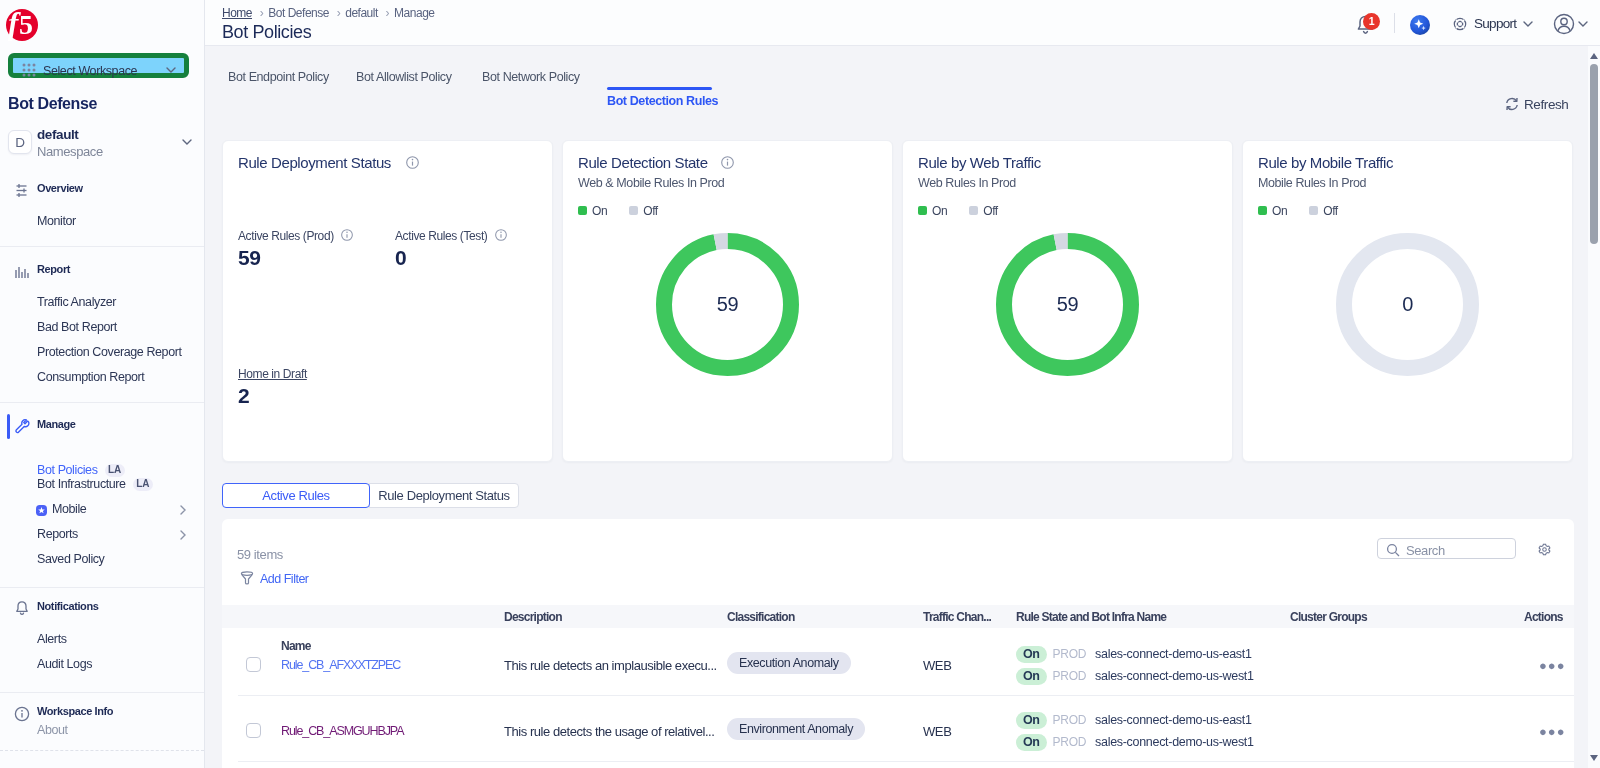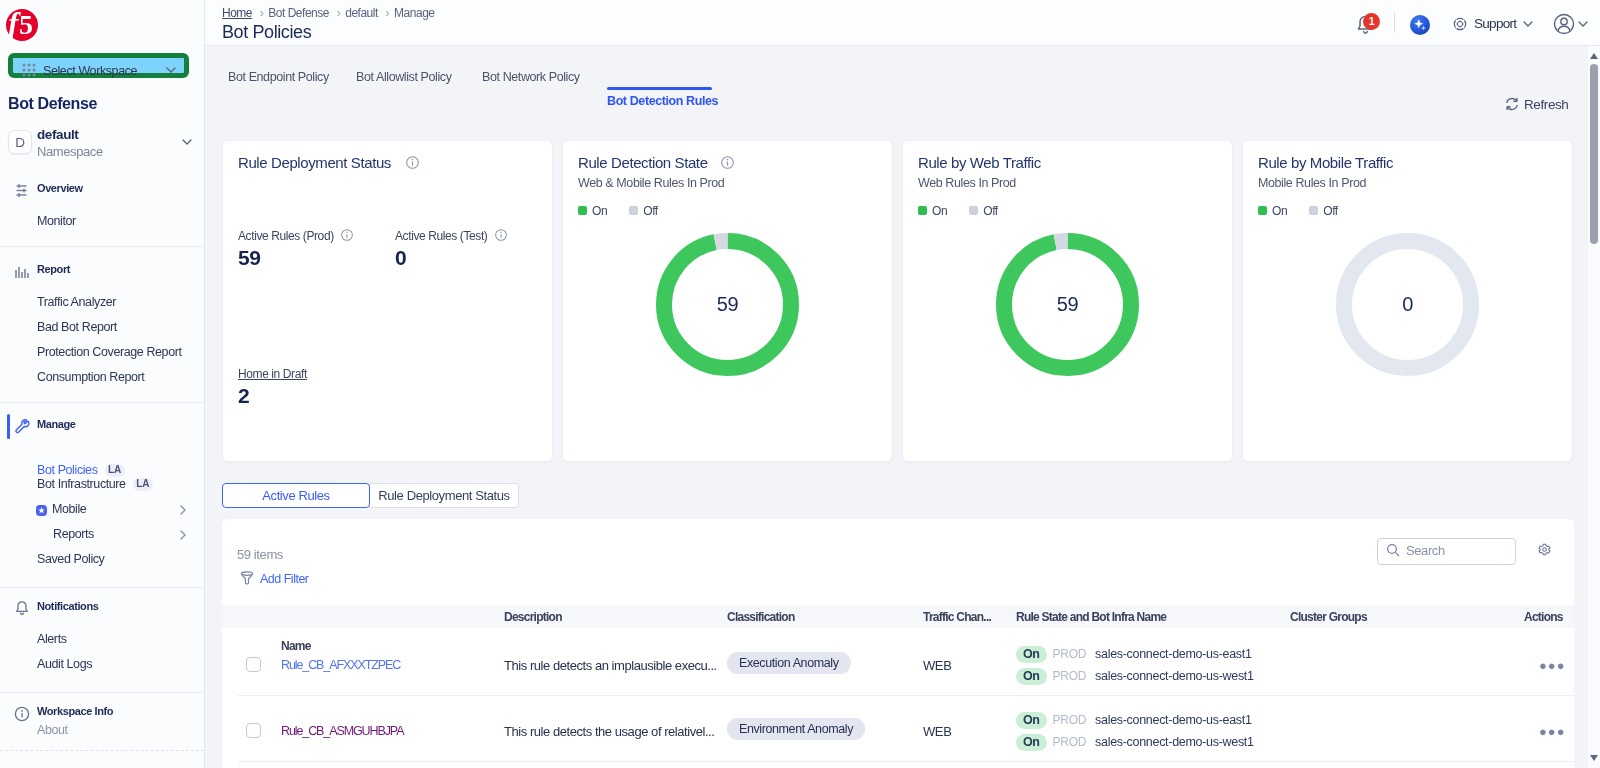--- a/index.html
+++ b/index.html
@@ -112,21 +112,21 @@
   <div class="abs" style="left:36px;top:502px;width:11px;height:11px;">
     <svg width="11" height="11" viewBox="0 0 24 24">
         <rect x="0" y="0" width="24" height="24" rx="8" fill="#4b61f6"></rect>
         <path d="M12 4.5 L13.9 9.6 L19.2 9.8 L15 13 L16.5 18.2 L12 15.2 L7.5 18.2 L9 13 L4.8 9.8 L10.1 9.6 Z" fill="#fff"></path>
       </svg>
   </div>
   <div class="sec-item" style="left:52px;top:502px;">Mobile</div>
   <svg class="abs" style="left:180px;top:505px;" width="7" height="10" viewBox="0 0 7 10">
       <path d="M1 1 L5 5 L1 9" stroke="#8b93a8" stroke-width="1.4" fill="none" stroke-linecap="round"></path>
     </svg>
-  <div class="sec-item" style="top:527px;margin-left:16px;">Reports</div>
+  <div class="sec-item" style="top:527px;">Reports</div>
   <svg class="abs" style="left:180px;top:530px;" width="7" height="10" viewBox="0 0 7 10">
       <path d="M1 1 L5 5 L1 9" stroke="#8b93a8" stroke-width="1.4" fill="none" stroke-linecap="round"></path>
     </svg>
   <div class="sec-item" style="top:552px;">Saved Policy</div>
   <div class="sb-divider" style="top:587px;"></div>
 
   <svg class="sec-icon" style="top:600px;" width="16" height="16" viewBox="0 0 16 16">
     <path d="M8 1.8 C5.6 1.8 4 3.6 4 6 L4 9 L2.8 11.3 L13.2 11.3 L12 9 L12 6 C12 3.6 10.4 1.8 8 1.8 Z" fill="none" stroke="#6a7390" stroke-width="1.3" stroke-linejoin="round"></path>
     <path d="M6.5 13.2 C6.8 14 7.3 14.4 8 14.4 C8.7 14.4 9.2 14 9.5 13.2" fill="none" stroke="#6a7390" stroke-width="1.3" stroke-linecap="round"></path>
   </svg>
@@ -277,21 +277,21 @@
 <div class="abs" style="left:369px;top:483px;width:150px;height:25px;background:#fff;border:1px solid #dcdfe8;border-radius:0 4px 4px 0;text-align:center;line-height:23px;font-size:13px;color:#333f5c;">Rule Deployment Status</div>
 
 <div id="panel">
   <div class="abs" style="left:15px;top:28px;font-size:13px;color:#8a92a6;">59 items</div>
   <svg class="abs" style="left:18px;top:52px;" width="14" height="14" viewBox="0 0 14 14">
     <ellipse cx="7" cy="2.6" rx="5.6" ry="1.7" fill="none" stroke="#7b85a0" stroke-width="1.2"></ellipse>
     <path d="M1.6 3.4 L5.5 8 L5.5 12 C5.5 13.2 8.5 13.2 8.5 12 L8.5 8 L12.4 3.4" fill="none" stroke="#7b85a0" stroke-width="1.2" stroke-linejoin="round"></path>
   </svg>
   <div class="abs" style="left:38px;top:53px;font-size:12.5px;letter-spacing:-0.5px;color:#4166f5;">Add Filter</div>
 
-  <div class="abs" style="left:1155px;top:19px;width:139px;height:27px;background:#fff;border:1px solid #ced2dd;border-radius:4px;">
+  <div class="abs" style="left:1155px;top:19px;width:139px;height:21px;background:#fff;border:1px solid #ced2dd;border-radius:4px;">
     <svg class="abs" style="left:8px;top:4px;" width="14" height="14" viewBox="0 0 14 14">
         <circle cx="6" cy="6" r="4.4" fill="none" stroke="#7b84a0" stroke-width="1.3"></circle>
         <line x1="9.4" y1="9.4" x2="13" y2="13" stroke="#7b84a0" stroke-width="1.3"></line>
       </svg>
     <div class="abs" style="left:28px;top:4px;font-size:13px;color:#8a92a6;">Search</div>
   </div>
   <svg class="abs" style="left:1316px;top:24px;" width="13" height="13" viewBox="0 0 16 16">
     <path d="M6.6 1.4 L9.4 1.4 L9.9 3.3 A5 5 0 0 1 11.4 4.2 L13.3 3.7 L14.7 6.1 L13.3 7.4 A5 5 0 0 1 13.3 8.6 L14.7 9.9 L13.3 12.3 L11.4 11.8 A5 5 0 0 1 9.9 12.7 L9.4 14.6 L6.6 14.6 L6.1 12.7 A5 5 0 0 1 4.6 11.8 L2.7 12.3 L1.3 9.9 L2.7 8.6 A5 5 0 0 1 2.7 7.4 L1.3 6.1 L2.7 3.7 L4.6 4.2 A5 5 0 0 1 6.1 3.3 Z" fill="none" stroke="#6a7390" stroke-width="1.25"></path>
     <circle cx="8" cy="8" r="2.2" fill="none" stroke="#6a7390" stroke-width="1.25"></circle>
   </svg>

